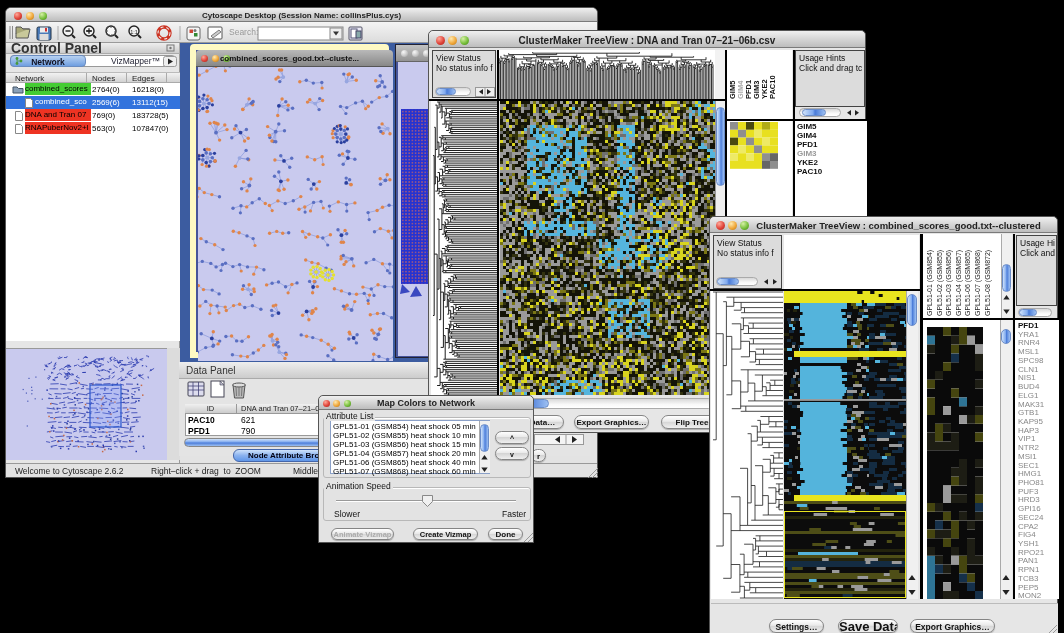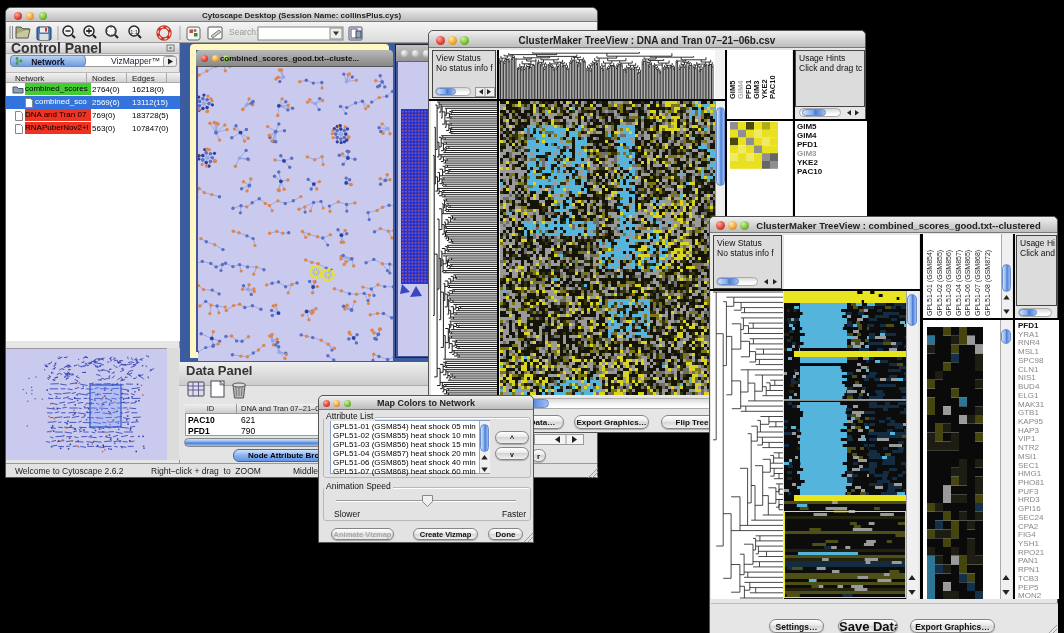--- a/index.html
+++ b/index.html
@@ -1491,21 +1491,21 @@
 <rect width="3.2" height="3.2" fill="#2634d2"></rect>
             <circle cx="1.6" cy="1.6" r="0.75" fill="#d8685e"></circle>
           </pattern>
         </defs>
 <rect x="3" y="47" width="27" height="175" fill="#202ec4"></rect>
 <rect x="3" y="47" width="27" height="175" fill="url(#dd)" opacity="0.9"></rect>
 <path d="M4 222l8 8-10 2zM18 224l6 10-12 1z" fill="#3a48c0"></path>
       </svg>
     </div>
     <div class="abs" style="left:179px;top:362px;width:412px;height:94px;background:#e4e4e4;">
-      <div class="abs" style="left:0;top:0;width:412px;height:24px;background:linear-gradient(#eee,#ccc);border-bottom:1px solid #aaa;font-size:13px;font-weight:bold;color:#333;padding-left:7px;line-height:17px;">Data Panel</div>
+      <div class="abs" style="left:0;top:0;width:412px;height:17px;background:linear-gradient(#eee,#ccc);border-bottom:1px solid #aaa;font-size:10px;font-weight:normal;color:#333;padding-left:7px;line-height:17px;">Data Panel</div>
       <svg style="position:absolute;left:8px;top:17px" width="62" height="22" viewBox="0 0 62 22">
 <rect x="1" y="3" width="16" height="14" rx="1" fill="#dde" stroke="#445"></rect>
         <g stroke="#447" stroke-width="0.8">
           <line x1="1" y1="7" x2="17" y2="7"></line>
           <line x1="6" y1="3" x2="6" y2="17"></line>
           <line x1="11.5" y1="3" x2="11.5" y2="17"></line>
           <line x1="1" y1="11" x2="17" y2="11"></line>
         </g>
 <rect x="24" y="2" width="13" height="16" fill="#fff" stroke="#445"></rect>
         <path d="M33 2l4 4h-4z" fill="#bbc" stroke="#445" stroke-width="0.6"></path>

